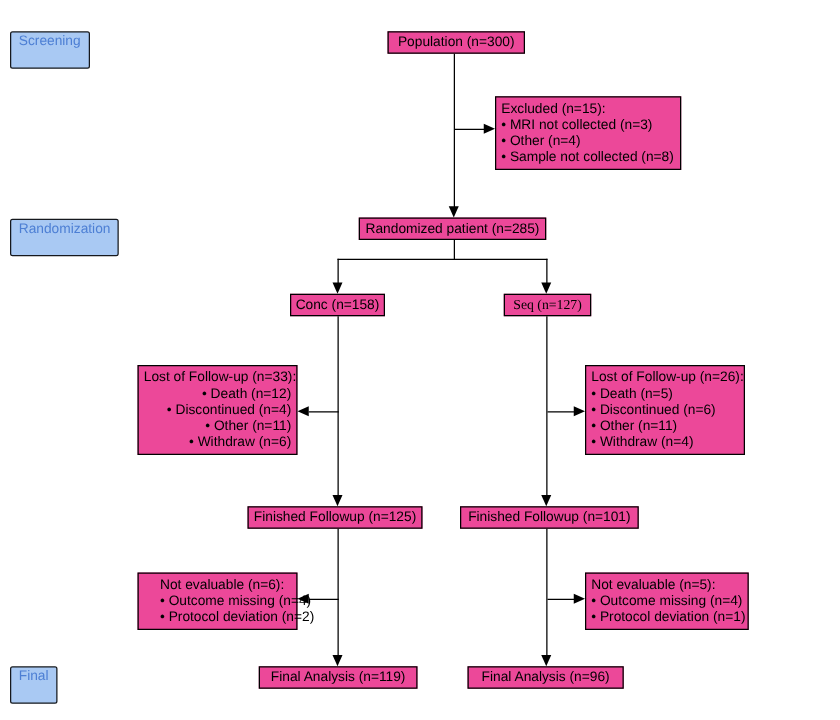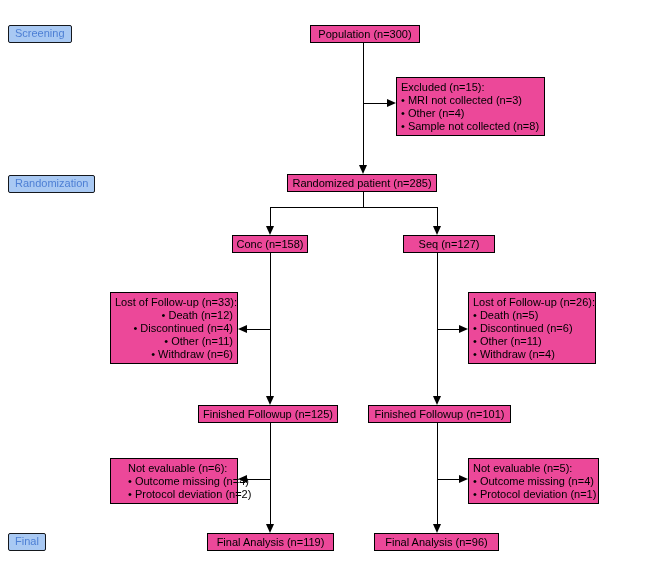--- a/index.html
+++ b/index.html
@@ -5,21 +5,21 @@
   html,body{margin:0;padding:0;background:#ffffff;}
   *{box-sizing:border-box;}
   .canvas{
     position:relative;width:672px;height:576px;background:#ffffff;
     font-family:"Liberation Sans",sans-serif;font-size:11px;color:#000;
     overflow:hidden;
   }
   .stage{
     position:absolute;background:#a9c9f3;color:#4d7fd4;
     border:1px solid #15181d;border-radius:2px;
-    padding:1px 6px 2px 6px;line-height:13px;white-space:nowrap;
+    padding:1px 6px 14px 6px;line-height:13px;white-space:nowrap;
   }
   .node{
     position:absolute;background:#ec4899;border:1px solid #000;
     white-space:nowrap;
   }
   .node.single{
     height:18px;line-height:16px;text-align:center;
   }
   .node.multi{
     padding:3px 4px 2px 4px;text-align:left;
@@ -46,21 +46,21 @@
   <div class="node multi" style="left:396px;top:77px;width:149px;">
     <div class="nline">Excluded (n=15):</div>
     <div class="nline">• MRI not collected (n=3)</div>
     <div class="nline">• Other (n=4)</div>
     <div class="nline">• Sample not collected (n=8)</div>
   </div>
 
   <div class="node single" style="left:287px;top:174px;width:150px;">Randomized patient (n=285)</div>
 
   <div class="node single" style="left:232px;top:235px;width:76px;">Conc (n=158)</div>
-  <div class="node single" style="left:403px;top:235px;width:92px;">Seq (n=127)</div>
+  <div class="node single" style="left:403px;top:235px;width:70px;font-family:Liberation Serif, serif;">Seq (n=127)</div>
 
   <div class="node multi" style="left:110px;top:292px;width:128px;text-align:right;">
     <div class="nline">Lost of Follow-up (n=33):</div>
     <div class="nline">• Death (n=12)</div>
     <div class="nline">• Discontinued (n=4)</div>
     <div class="nline">• Other (n=11)</div>
     <div class="nline">• Withdraw (n=6)</div>
   </div>
 
   <div class="node multi" style="left:468px;top:292px;width:128px;">

